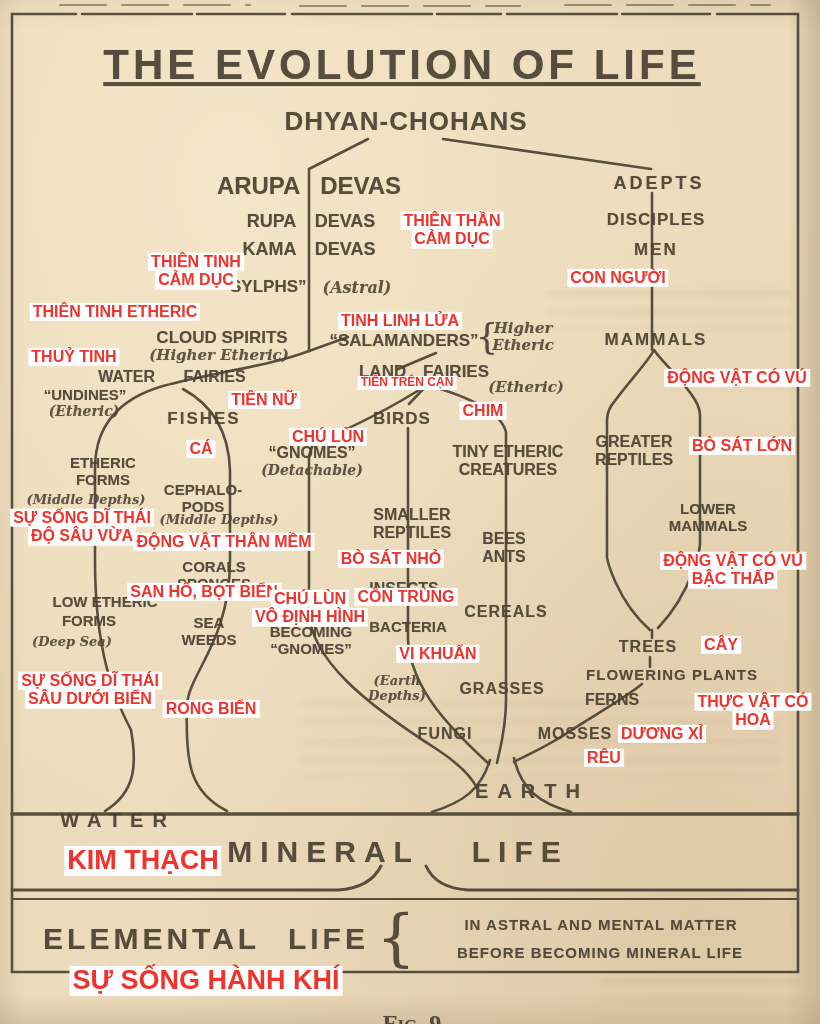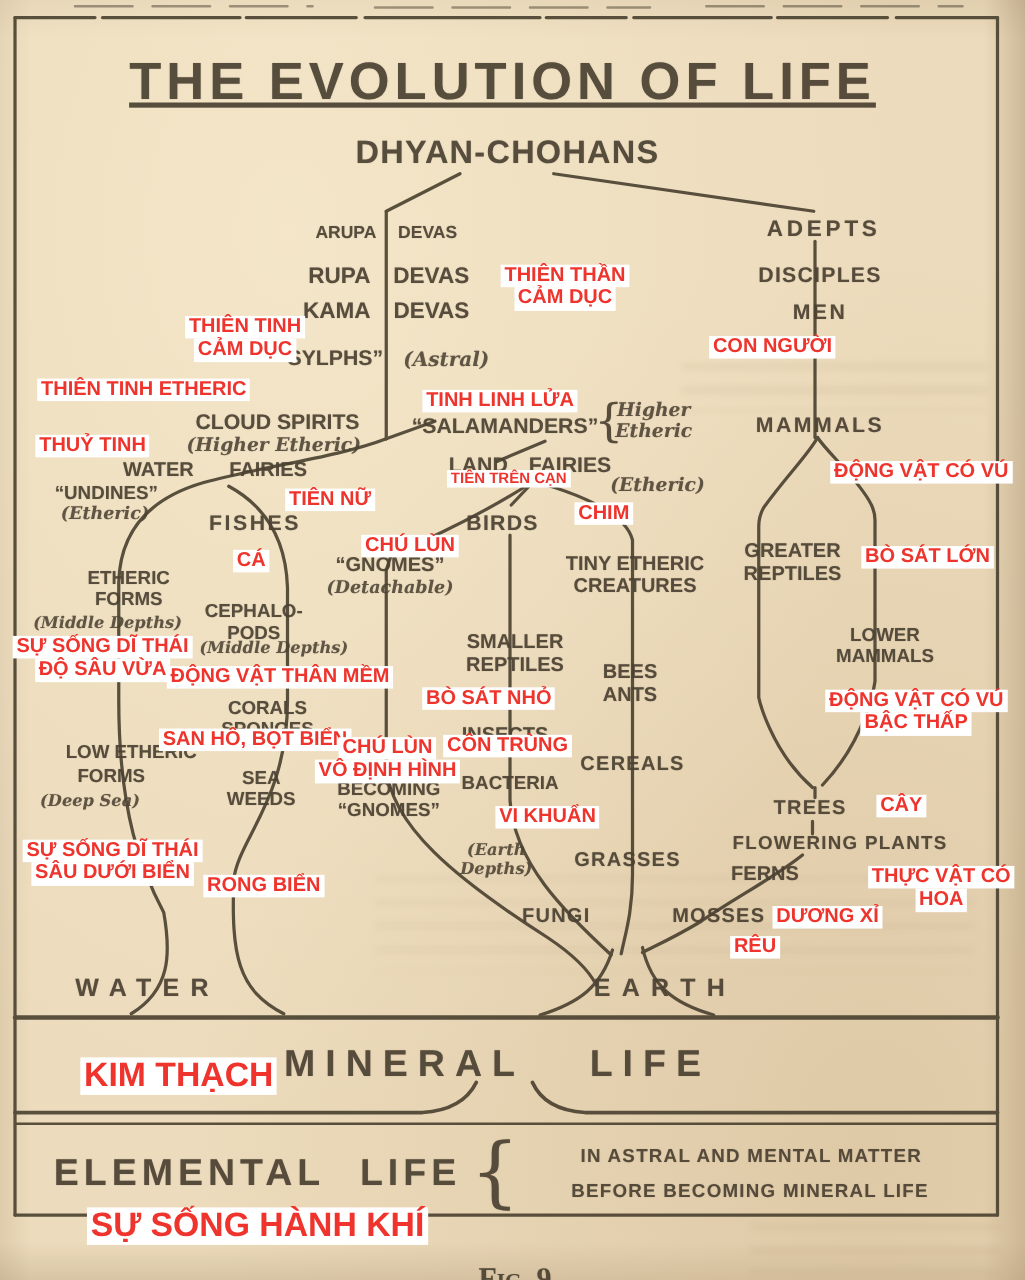--- a/index.html
+++ b/index.html
@@ -73,21 +73,21 @@
     </g>
   </svg>
 
   <div id="black-layer">
       <div class="black-label" style="left: 402px; top: 65px; font-size: 42px; letter-spacing: 4px; text-decoration: underline;">
         <div>THE EVOLUTION OF LIFE</div>
       </div>
       <div class="black-label" style="left: 406px; top: 122px; font-size: 26px; letter-spacing: 1px;">
         <div>DHYAN-CHOHANS</div>
       </div>
-      <div class="black-label" style="left: 309px; top: 186px; font-size: 14px; word-spacing: 14px;">
+      <div class="black-label" style="left: 309px; top: 186px; font-size: 24px; word-spacing: 14px;">
         <div>ARUPA DEVAS</div>
       </div>
       <div class="black-label" style="left: 311px; top: 221px; font-size: 18px; word-spacing: 14px;">
         <div>RUPA DEVAS</div>
       </div>
       <div class="black-label" style="left: 309px; top: 249px; font-size: 18px; word-spacing: 14px;">
         <div>KAMA DEVAS</div>
       </div>
       <div class="black-label" style="left: 264px; top: 287px; font-size: 17px;">
         <div>“SYLPHS”</div>
@@ -229,21 +229,21 @@
       </div>
       <div class="black-label" style="left: 612px; top: 700px; font-size: 16px;">
         <div>FERNS</div>
       </div>
       <div class="black-label" style="left: 445px; top: 734px; font-size: 16px; letter-spacing: 1px;">
         <div>FUNGI</div>
       </div>
       <div class="black-label" style="left: 575px; top: 734px; font-size: 16px; letter-spacing: 1px;">
         <div>MOSSES</div>
       </div>
-      <div class="black-label" style="left: 118px; top: 791px; font-size: 20px; letter-spacing: 9px;">
+      <div class="black-label" style="left: 118px; top: 820px; font-size: 20px; letter-spacing: 9px;">
         <div>WATER</div>
       </div>
       <div class="black-label" style="left: 532px; top: 791px; font-size: 20px; letter-spacing: 9px;">
         <div>EARTH</div>
       </div>
       <div class="black-label" style="left: 398px; top: 852px; font-size: 30px; letter-spacing: 8px; word-spacing: 36px;">
         <div>MINERAL LIFE</div>
       </div>
       <div class="black-label" style="left: 206px; top: 939px; font-size: 30px; letter-spacing: 4px; word-spacing: 16px;">
         <div>ELEMENTAL LIFE</div>

